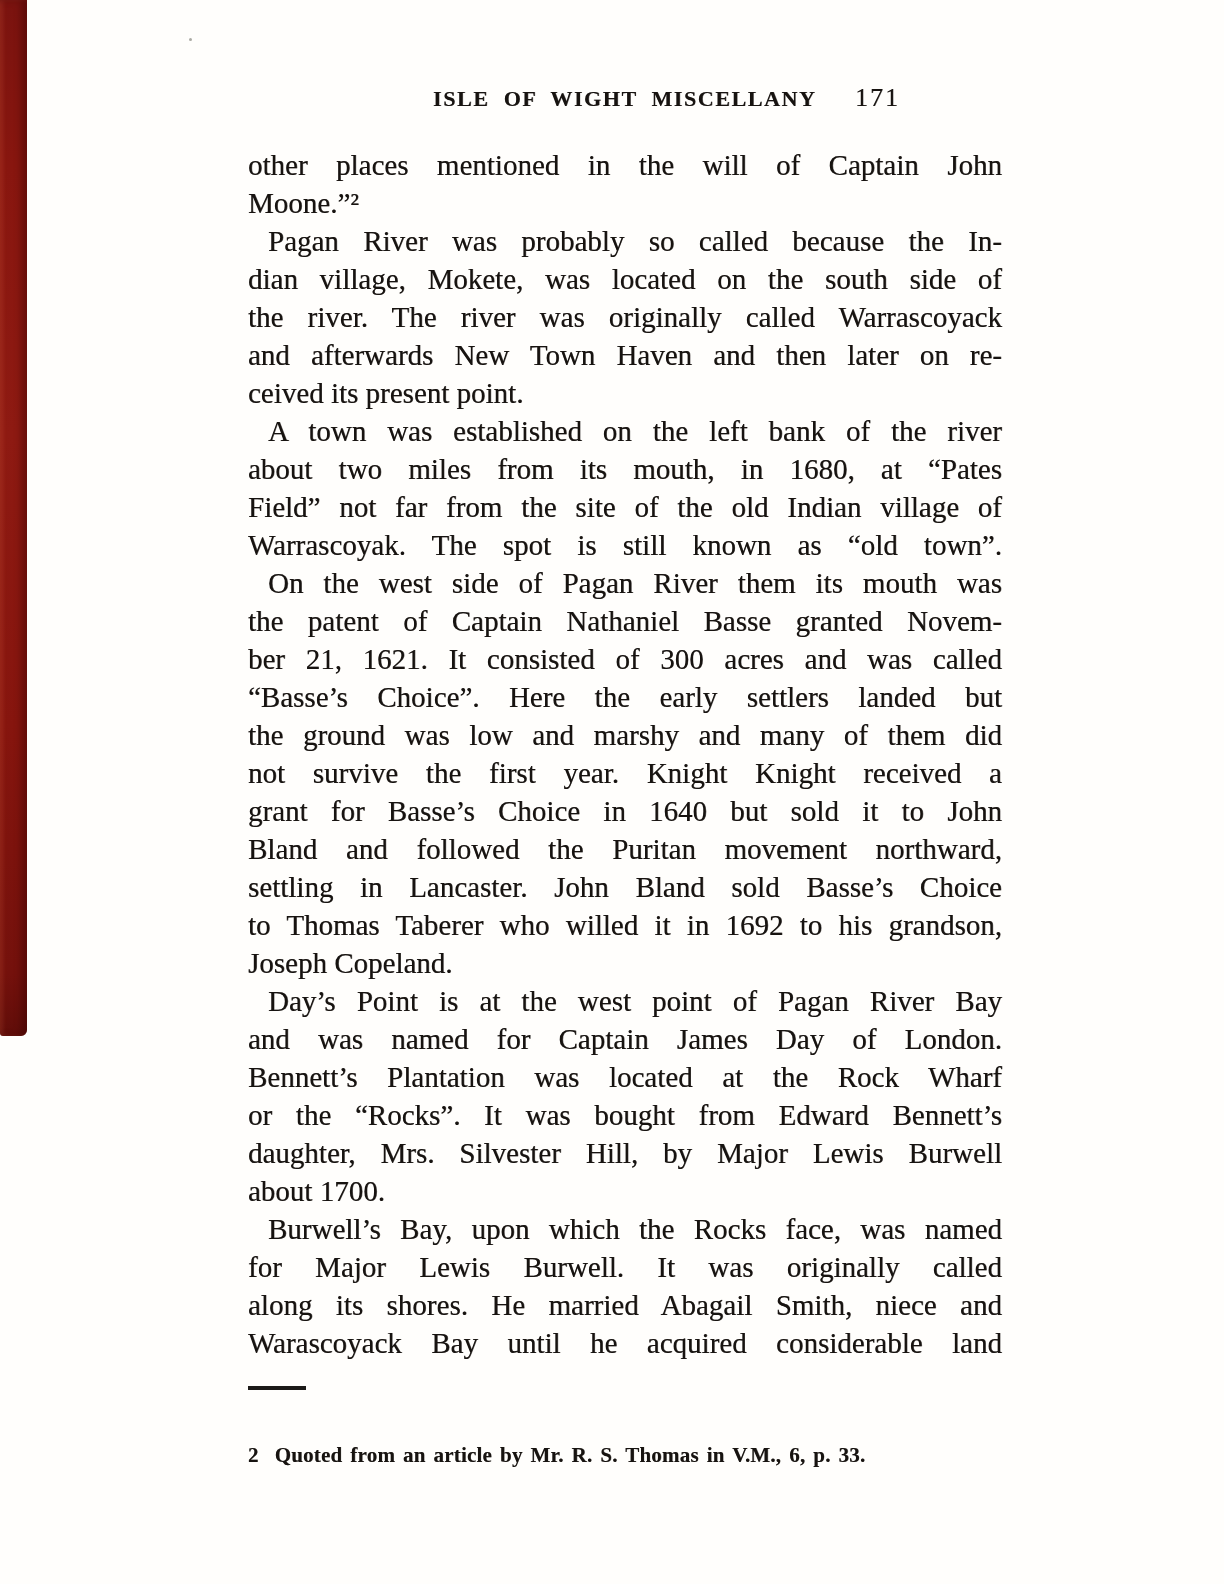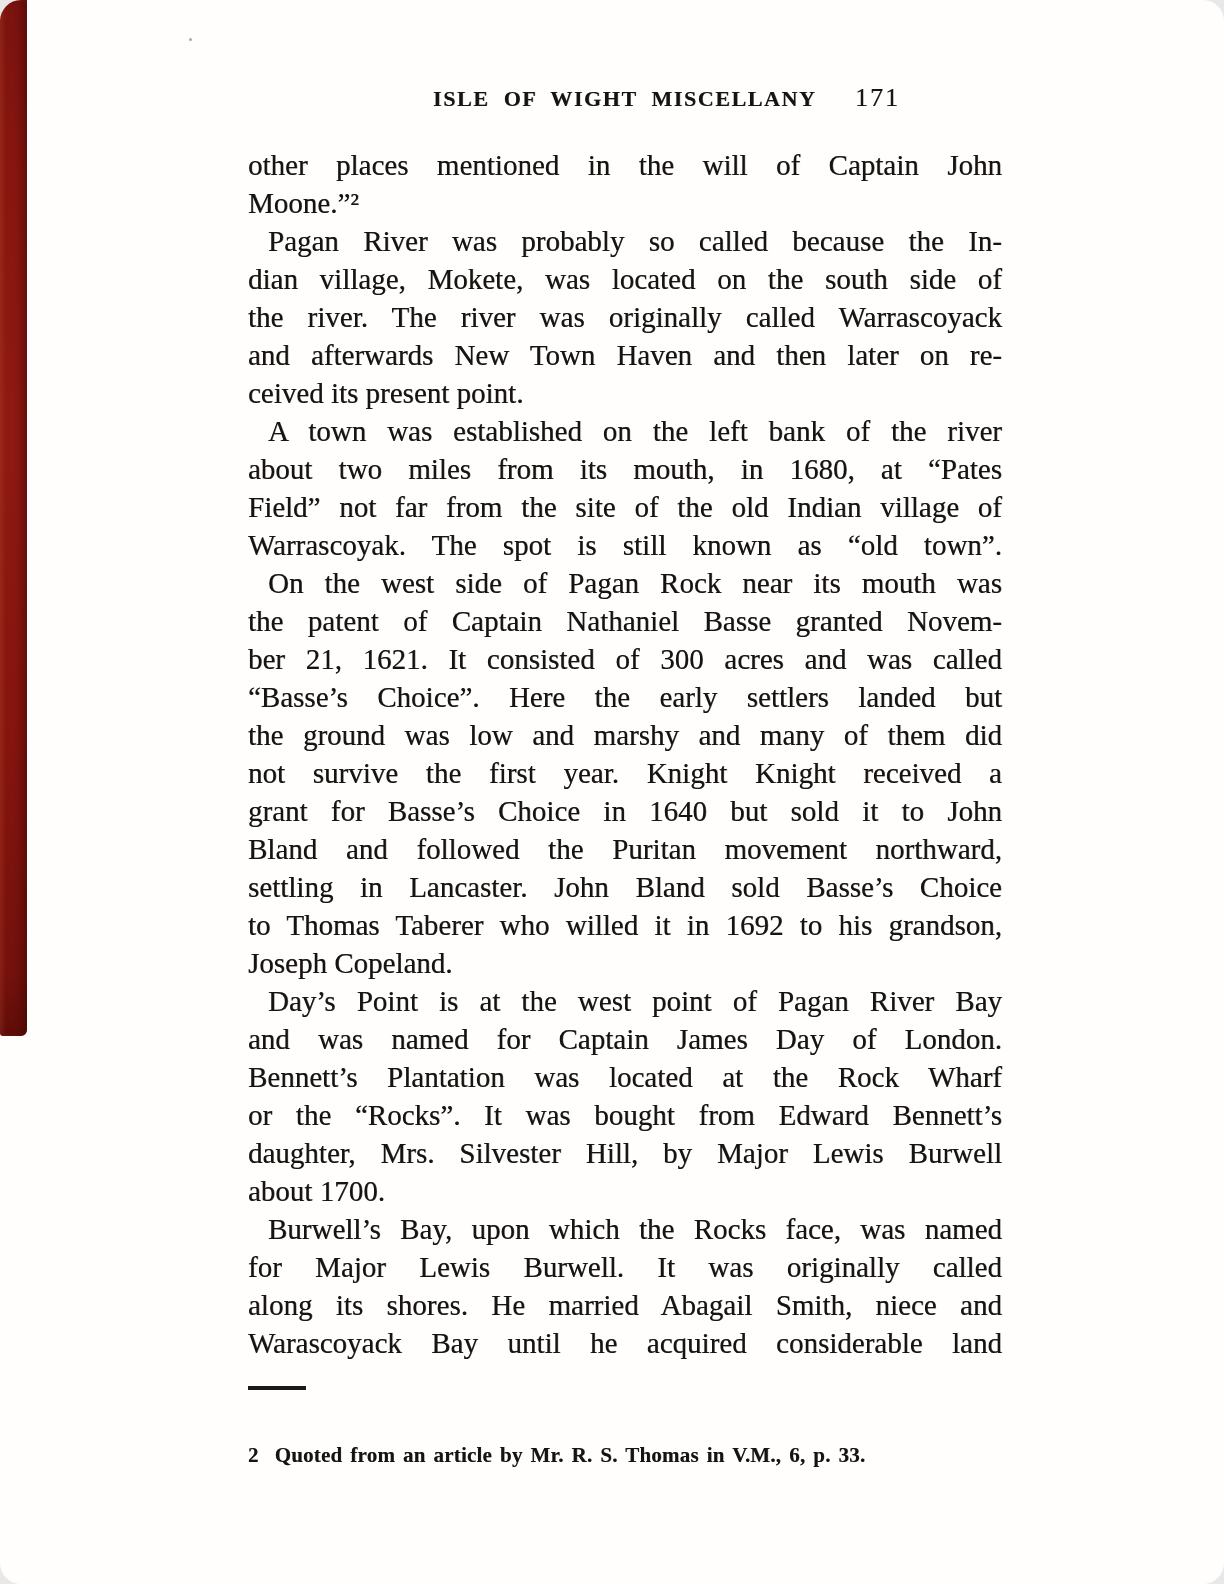--- a/index.html
+++ b/index.html
@@ -3,21 +3,20 @@
 <meta charset="utf-8">
 <style>
   html,body { margin:0; padding:0; background:#e8e8e8; }
   .page {
     position:relative;
     width:1224px; height:1584px;
     background:var(--paper,#fffefc);
     overflow:hidden;
     font-family:"Liberation Serif","DejaVu Serif",serif;
     color:var(--ink,#171310);
-    border-radius:21px;
   }
 
   
   .ribbon {
     position:absolute; left:0; top:0;
     width:27px; height:1036px;
     background:linear-gradient(180deg,
       #7a130f 0%, #88160f 16%, #8e1a12 42%,
       #86150e 70%, #74110c 94%, #600d09 100%);
     box-shadow: inset -6px 0 7px rgba(50,0,0,.38),
@@ -90,21 +89,21 @@
       <div class="line lastline">Moone.”²</div>
       <div class="line indent">Pagan River was probably so called because the In-</div>
       <div class="line">dian village, Mokete, was located on the south side of</div>
       <div class="line">the river.  The river was originally called Warrascoyack</div>
       <div class="line">and afterwards New Town Haven and then later on re-</div>
       <div class="line lastline">ceived its present point.</div>
       <div class="line indent">A town was established on the left bank of the river</div>
       <div class="line">about two miles from its mouth, in 1680, at “Pates</div>
       <div class="line">Field” not far from the site of the old Indian village of</div>
       <div class="line">Warrascoyak.  The spot is still known as “old town”.</div>
-      <div class="line indent">On the west side of Pagan Rock near its mouth was</div>
+      <div class="line indent">On the west side of Pagan River them its mouth was</div>
       <div class="line">the patent of Captain Nathaniel Basse granted Novem-</div>
       <div class="line">ber 21, 1621.  It consisted of 300 acres and was called</div>
       <div class="line">“Basse’s Choice”.  Here the early settlers landed but</div>
       <div class="line">the ground was low and marshy and many of them did</div>
       <div class="line">not survive the first year.  Knight Knight received a</div>
       <div class="line">grant for Basse’s Choice in 1640 but sold it to John</div>
       <div class="line">Bland and followed the Puritan movement northward,</div>
       <div class="line">settling in Lancaster.  John Bland sold Basse’s Choice</div>
       <div class="line">to Thomas Taberer who willed it in 1692 to his grandson,</div>
       <div class="line lastline">Joseph Copeland.</div>

